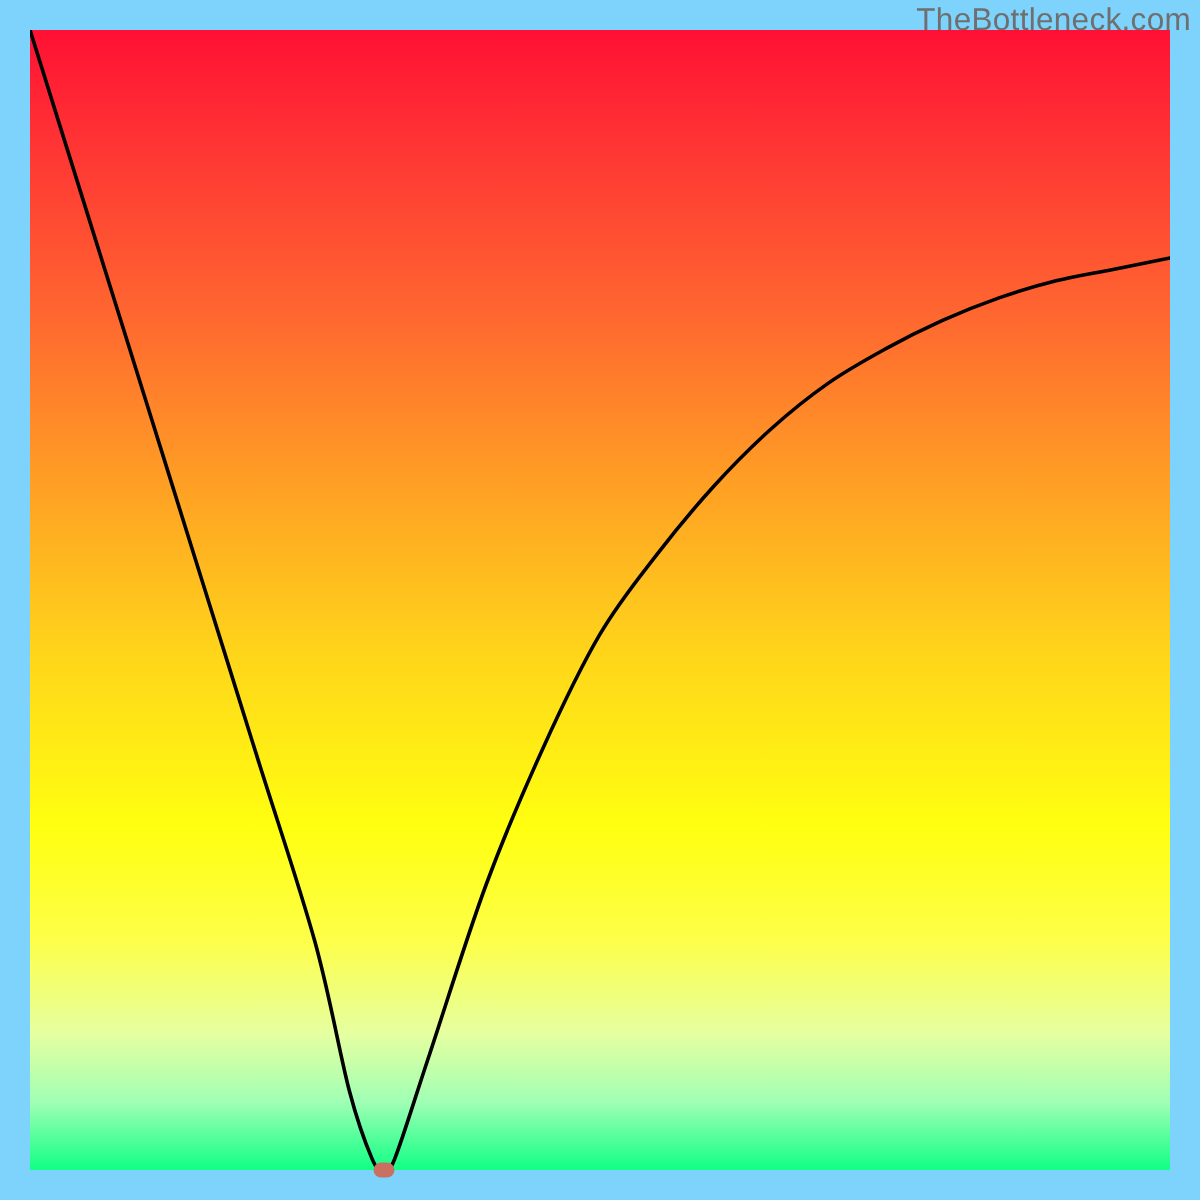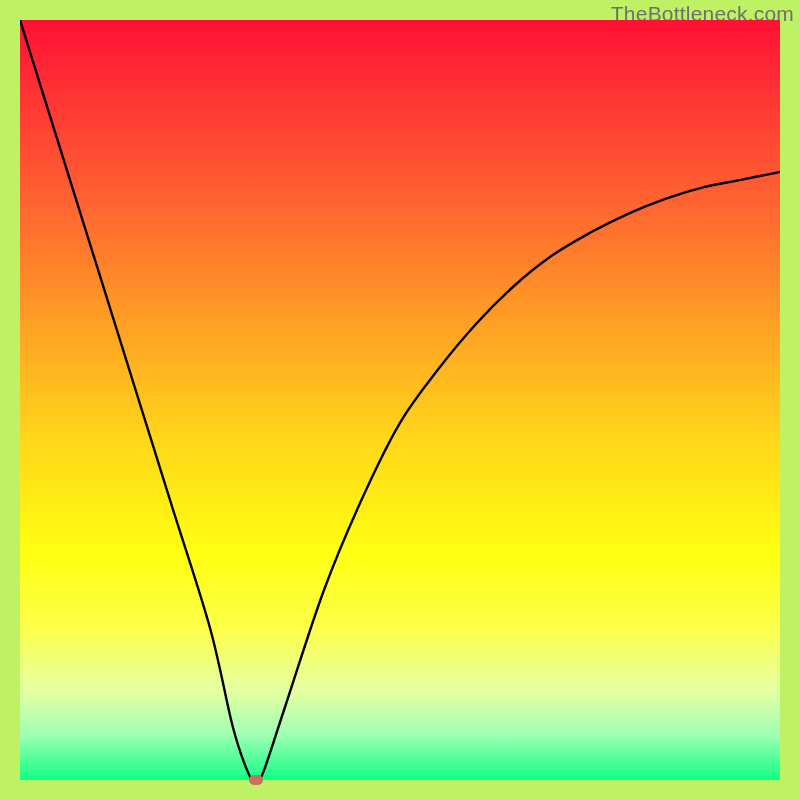--- a/index.html
+++ b/index.html
@@ -8,21 +8,21 @@
     width: 800px;
     height: 800px;
     background: #000;
     font-family: Arial, Helvetica, sans-serif;
     overflow: hidden;
   }
   .frame {
     position: relative;
     width: 800px;
     height: 800px;
-    background: #bef264;
+    background: #7dd3fc;
   }
   .plot {
     position: absolute;
     left: 20px;
     top: 20px;
     width: 760px;
     height: 760px;
     background: linear-gradient(to bottom,
       #ff1034 0%,
       #ff3434 10%,

